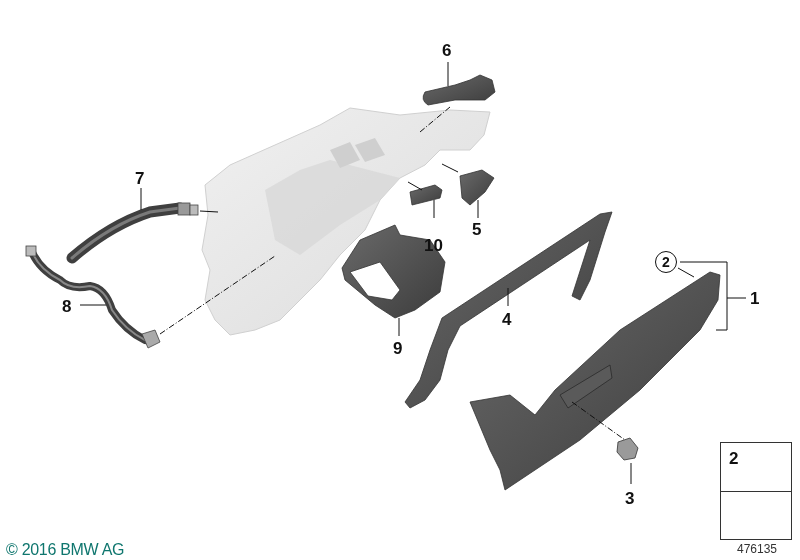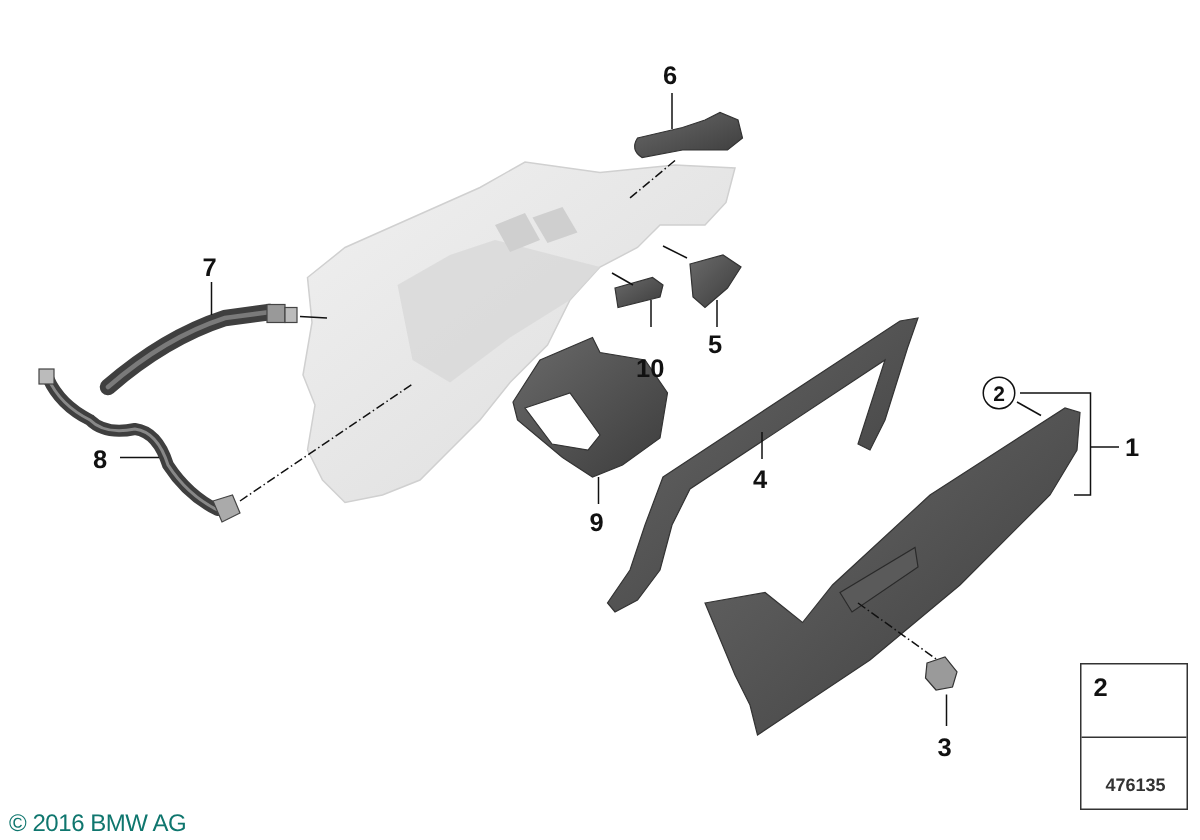--- a/index.html
+++ b/index.html
@@ -4,21 +4,21 @@
 <style>
   html, body { margin:0; padding:0; background:#ffffff; }
   body { width:800px; height:560px; position:relative; overflow:hidden; font-family:"Liberation Sans", sans-serif; }
   #diagram { position:absolute; left:0; top:0; width:800px; height:560px; }
   .callout { position:absolute; font-family:"Liberation Sans", sans-serif; font-weight:bold; font-size:17px; color:#111; line-height:1; }
   .circled { position:absolute; width:20px; height:20px; border:1.5px solid #111; border-radius:50%; font-weight:bold; font-size:14px; text-align:center; line-height:20px; color:#111; background:#fff; }
   .legend-box { position:absolute; left:720px; top:442px; width:70px; height:96px; border:1px solid #333; background:#fff; }
   .legend-divider { position:absolute; left:0; top:48px; width:70px; height:0; border-top:1px solid #333; }
   .legend-num { position:absolute; left:8px; top:6px; font-weight:bold; font-size:17px; color:#111; }
   .copyright { position:absolute; left:6px; top:541px; font-size:16px; color:#0f766e; letter-spacing:-0.3px; }
-  .diag-id { position:absolute; left:737px; top:516px; font-size:12px; color:#333;font-weight:bold; }
+  .diag-id { position:absolute; left:737px; top:542px; font-size:12px; color:#333; }
 </style>
 </head>
 <body>
 
 <svg id="diagram" viewBox="0 0 800 560" xmlns="http://www.w3.org/2000/svg">
   <defs>
     <linearGradient id="gDark" x1="0" y1="0" x2="1" y2="1">
       <stop offset="0" stop-color="#6a6a6a"></stop>
       <stop offset="1" stop-color="#3c3c3c"></stop>
     </linearGradient>

